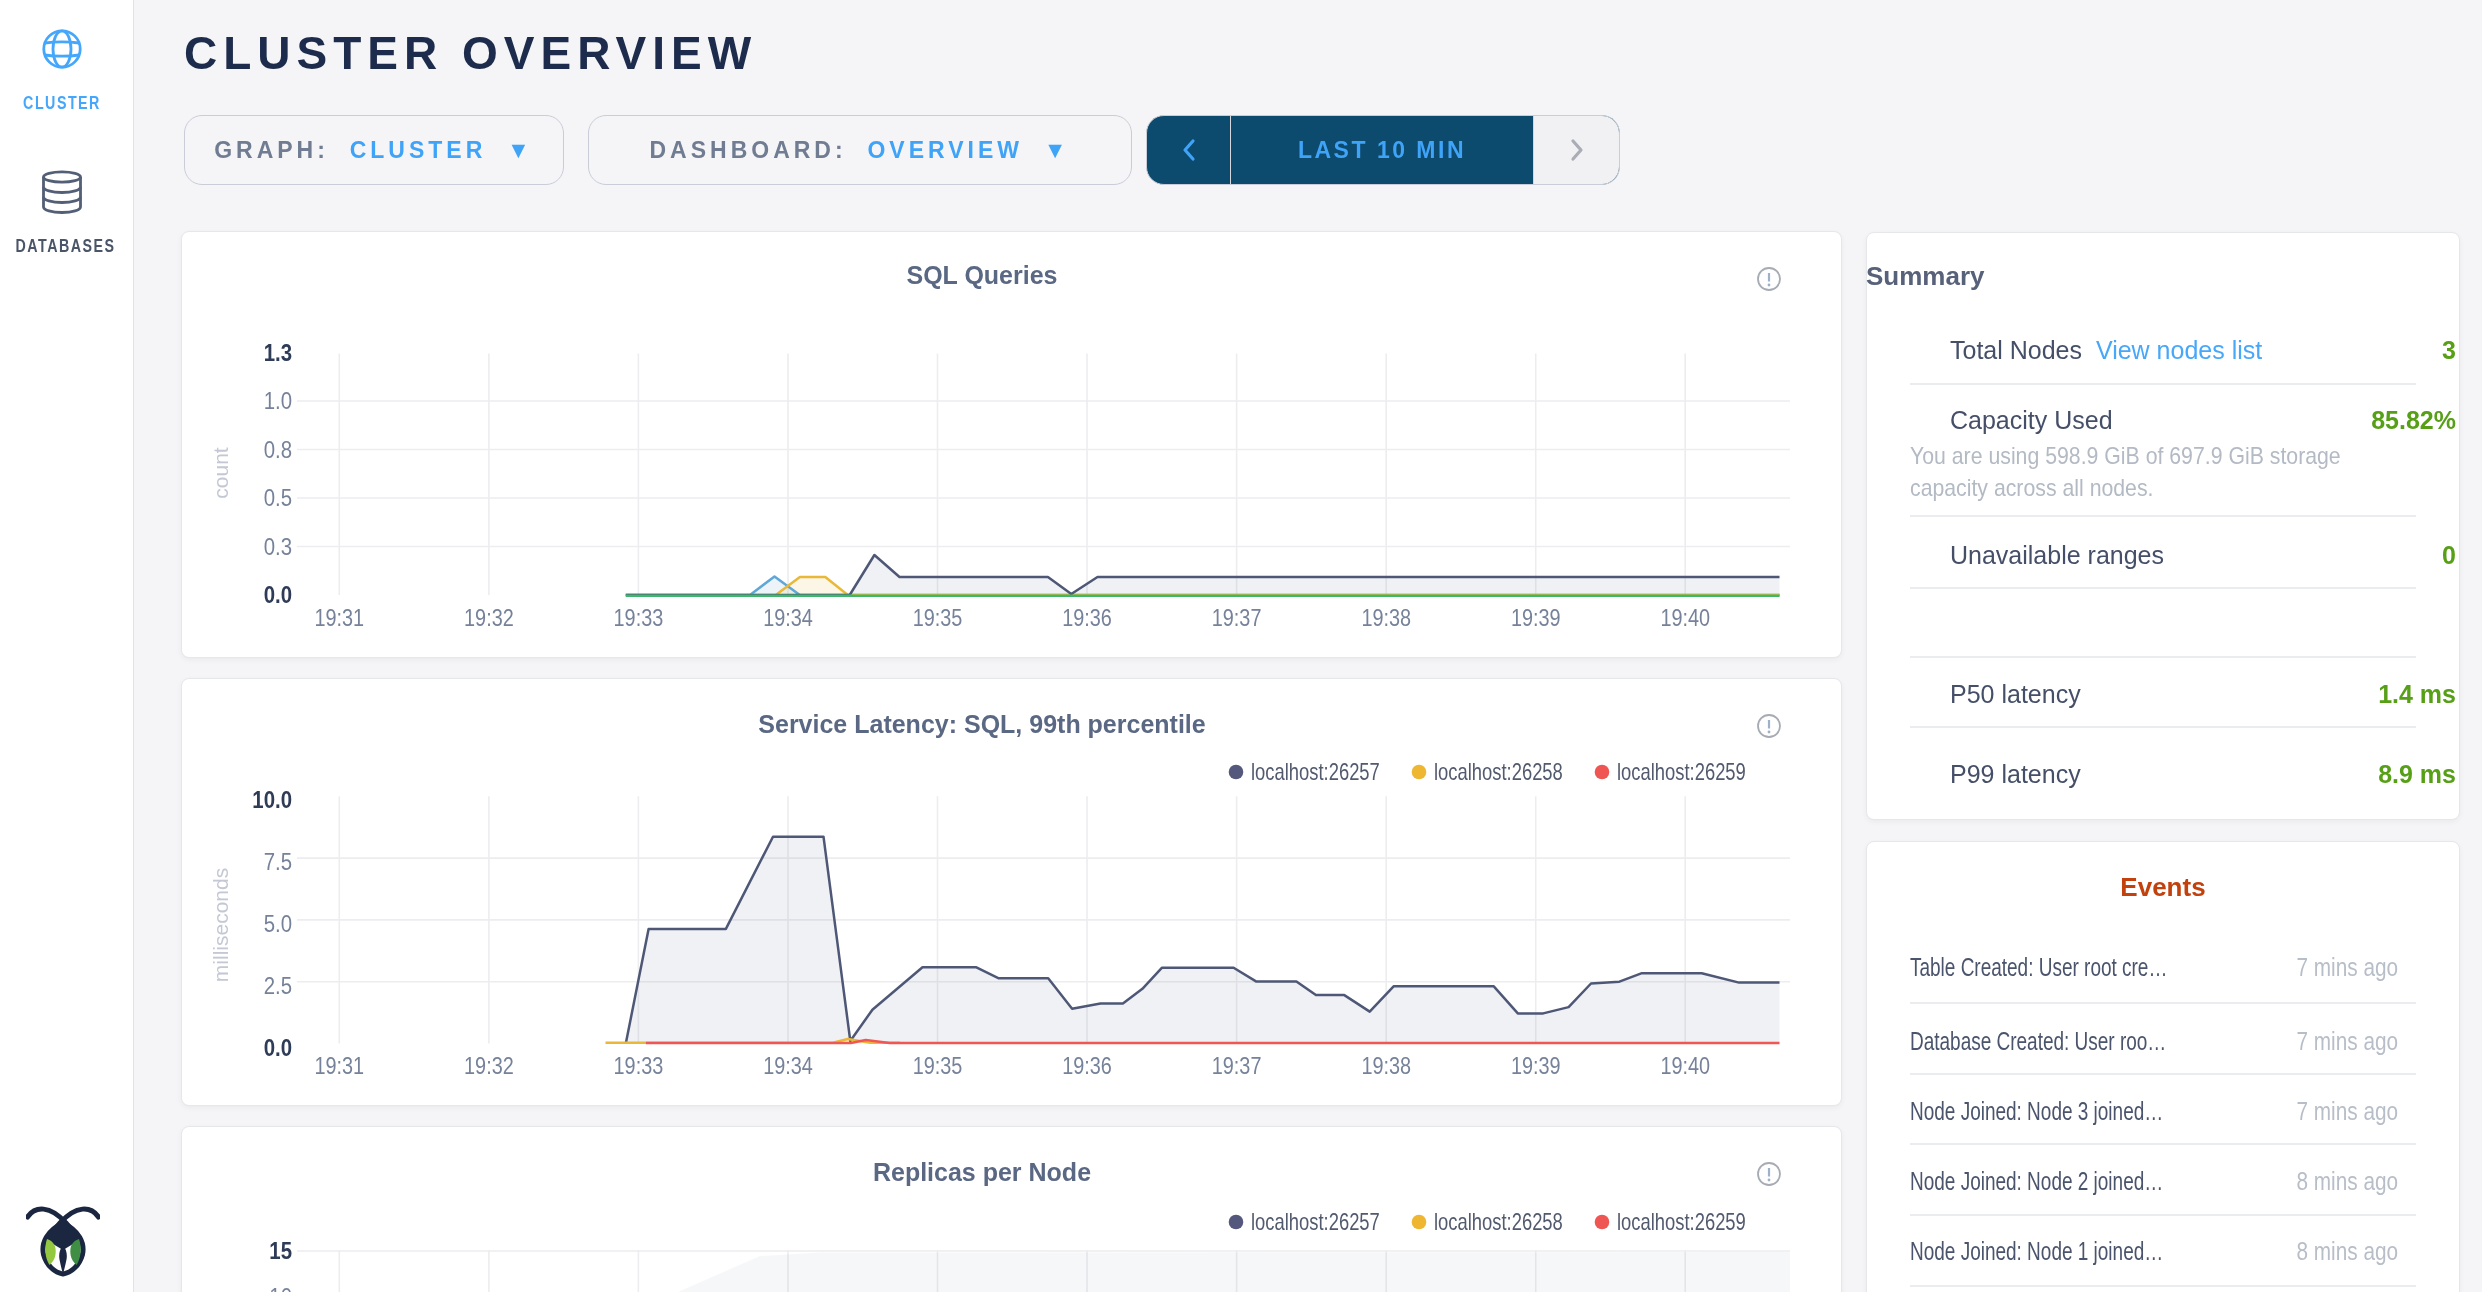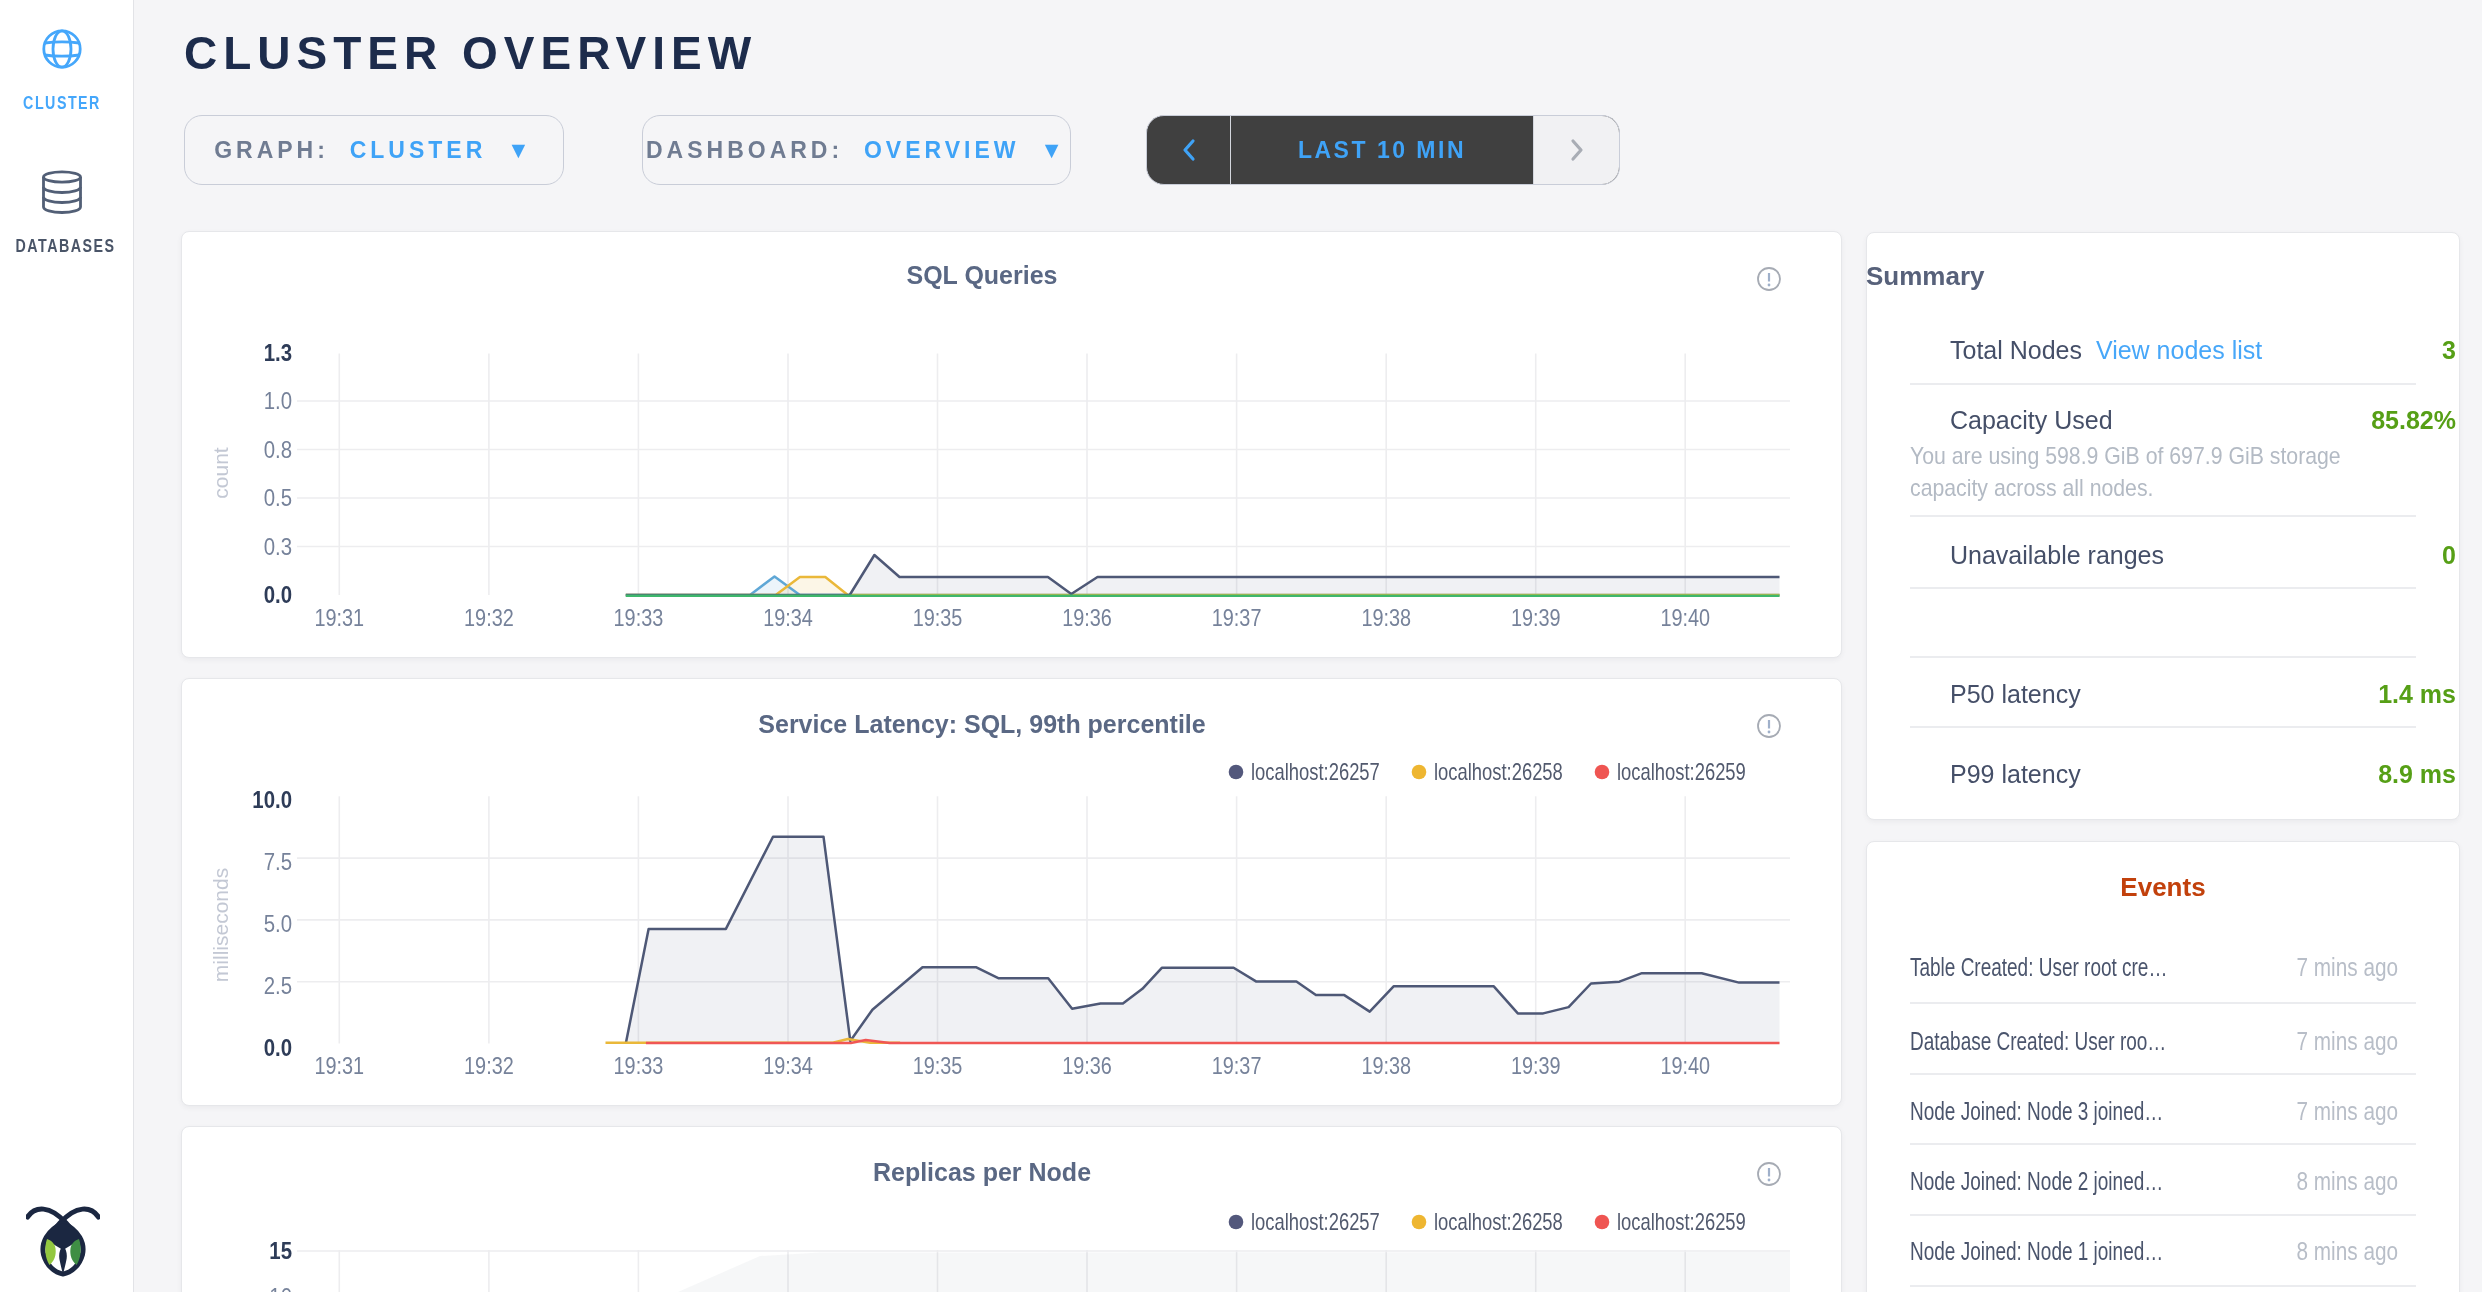--- a/index.html
+++ b/index.html
@@ -54,22 +54,22 @@
   <path d="M72.5,21 C65,10 50,9 34,27 C28,34 23,41 21,47" fill="none" stroke="#1b2741" stroke-width="5" stroke-linecap="round"></path>
   <path d="M37,27 C21,34.5 15,47 17.5,58.5 C20.5,69.5 28.5,76.5 37,78 C45.5,76.5 53.5,69.5 56.5,58.5 C59,47 53,34.5 37,27 Z" fill="#fff" stroke="#1b2741" stroke-width="5"></path>
   <path d="M37,27 C27.5,31 21,37.5 19.5,43.5 L37,54 L54.5,43.5 C53,37.5 46.5,31 37,27 Z" fill="#1b2741"></path>
   <path d="M21,43 C18,52 19,62 23.5,69 C28,65.5 30.5,59 29.5,52.5 C28.8,48 26,44.5 21,43 Z" fill="#93c840"></path>
   <path d="M53,43 C56,52 55,62 50.5,69 C46,65.5 43.5,59 44.5,52.5 C45.2,48 48,44.5 53,43 Z" fill="#3f8e44"></path>
   <path d="M37,49 C33,54 32.5,60 33.8,65 C35,70.5 36,74.5 37,78 C38,74.5 39,70.5 40.2,65 C41.5,60 41,54 37,49 Z" fill="#1b2741"></path>
 </svg>
 
 <h1>CLUSTER OVERVIEW</h1>
 <div class="ctl" style="left:184px;width:380px">GRAPH:&nbsp;&nbsp;<span class="blue">CLUSTER&nbsp;&nbsp;▼</span></div>
-<div class="ctl" style="left:642px;width:429px">DASHBOARD:&nbsp;&nbsp;<span class="blue">OVERVIEW&nbsp;&nbsp;▼</span></div>
-<div class="ctl" style="left:1146px;width:474px;padding:0;background:#404040;overflow:hidden">
+<div class="ctl" style="left:588px;width:544px">DASHBOARD:&nbsp;&nbsp;<span class="blue">OVERVIEW&nbsp;&nbsp;▼</span></div>
+<div class="ctl" style="left:1146px;width:474px;padding:0;background:#0c4a6e;overflow:hidden">
   <div style="width:84px;height:100%;display:flex;align-items:center;justify-content:center;border-right:1.5px solid #d4d7de">
     <svg width="14" height="24" viewBox="0 0 14 24">
           <polyline points="11,3 3,12 11,21" fill="none" stroke="#3fa3f7" stroke-width="3.2" stroke-linecap="round" stroke-linejoin="round"></polyline>
         </svg>
   </div>
   <div style="flex:1;height:100%;display:flex;align-items:center;justify-content:center;letter-spacing:2.5px" class="blue">LAST 10 MIN</div>
   <div style="width:86px;height:100%;display:flex;align-items:center;justify-content:center;border-left:1.5px solid #d4d7de;background:#f1f1f3">
     <svg width="14" height="24" viewBox="0 0 14 24">
           <polyline points="3,3 11,12 3,21" fill="none" stroke="#a9adb5" stroke-width="3.2" stroke-linecap="round" stroke-linejoin="round"></polyline>
         </svg>

